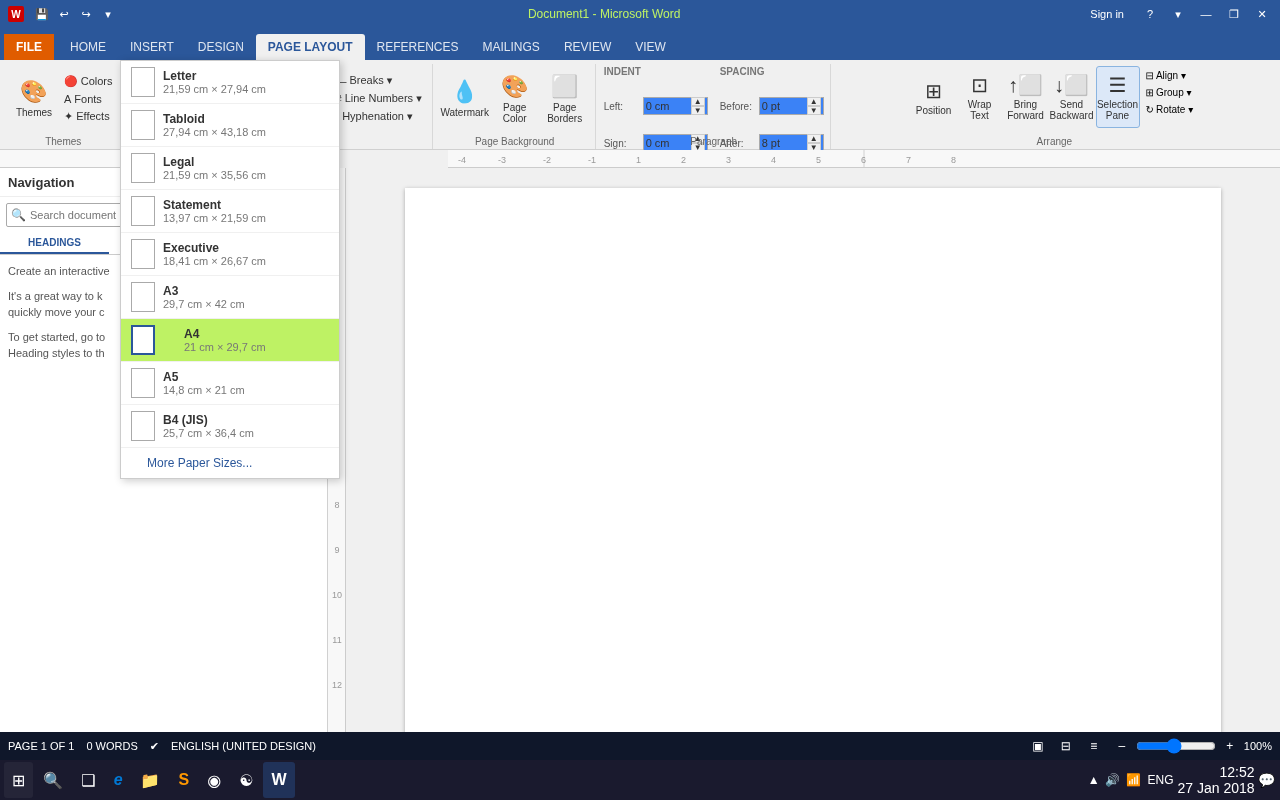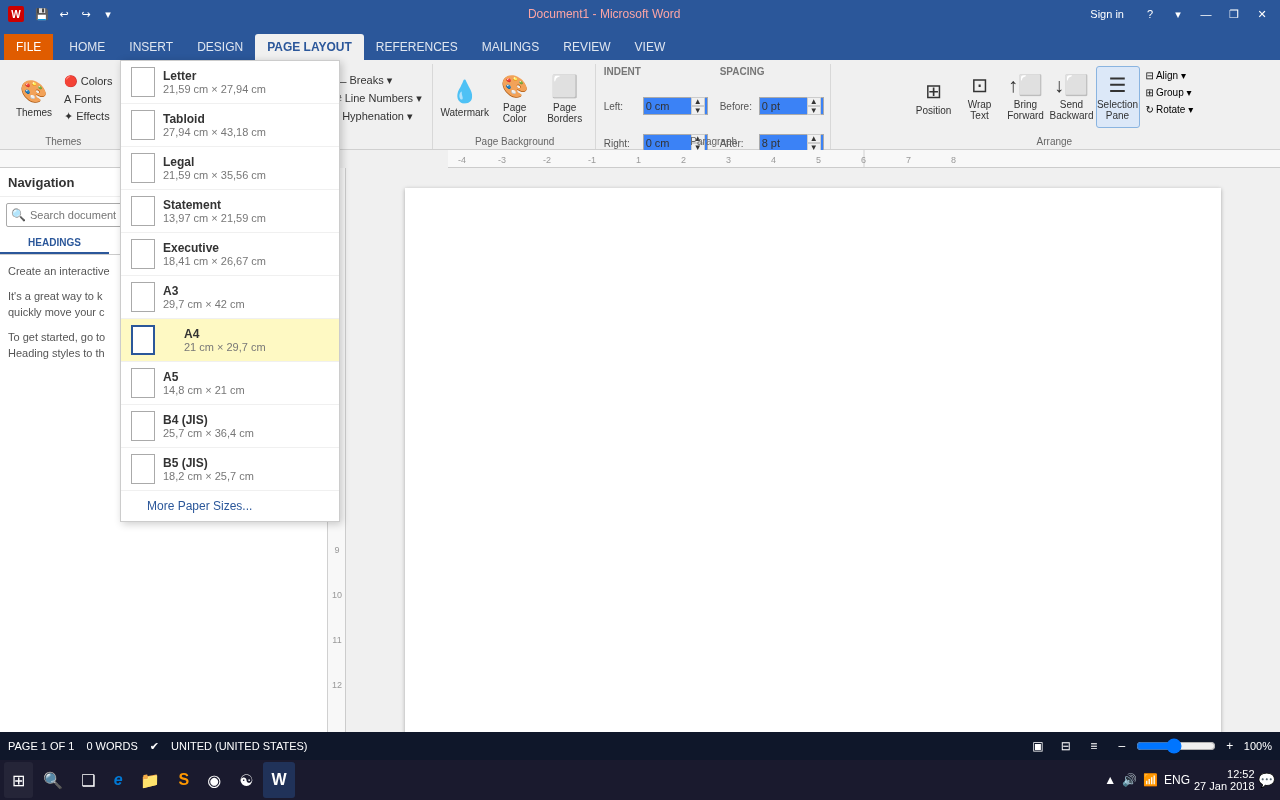--- a/index.html
+++ b/index.html
@@ -9,21 +9,21 @@
     .title-bar {
       height: 28px;
       background: #2b579a;
       display: flex;
       align-items: center;
       justify-content: space-between;
       padding: 0 8px;
       color: white;
     }
     .title-bar-left { display: flex; align-items: center; gap: 4px; }
-    .title-bar-center { font-size: 12px; color: #fca5a5; }
+    .title-bar-center { font-size: 12px; color: #bef264; }
     .title-bar-right { display: flex; align-items: center; gap: 8px; }
     .title-icon { width: 16px; height: 16px; background: #c00; border-radius: 2px; display: flex; align-items: center; justify-content: center; color: white; font-size: 10px; font-weight: bold; }
     .win-btn { width: 20px; height: 20px; display: flex; align-items: center; justify-content: center; color: white; font-size: 11px; cursor: pointer; }
 
     
     .qat { display: flex; align-items: center; gap: 2px; margin-left: 4px; }
     .qat-btn { width: 20px; height: 20px; display: flex; align-items: center; justify-content: center; color: white; font-size: 11px; cursor: pointer; border-radius: 2px; }
 
     
     .ribbon-tabs {
@@ -42,21 +42,21 @@
       background: transparent;
     }
     .ribbon-tab.active {
       background: #f0f0f0;
       color: #2b579a;
       font-weight: 600;
     }
     .ribbon-tab.file {
       background: #e05c00;
       color: white;
-      font-weight: normal;
+      font-weight: bold;
       margin-right: 4px;
       border-radius: 0;
     }
 
     
     .ribbon {
       height: 90px;
       background: #f0f0f0;
       border-bottom: 1px solid #d0d0d0;
       display: flex;
@@ -310,21 +310,21 @@
       align-items: center;
       gap: 4px;
       cursor: pointer;
       border-radius: 3px;
       font-size: 11px;
       color: white;
     }
     .tb-start { background: rgba(255,255,255,0.05); }
     .tb-icon { font-size: 16px; }
     .tb-right { margin-left: auto; display: flex; align-items: center; gap: 4px; }
-    .tb-time { color: white; font-size: 11px; text-align: right; }
+    .tb-time { color: white; font-size: 14px; text-align: right; }
     .tb-tray { display: flex; align-items: center; gap: 6px; color: white; font-size: 12px; }
 
     
     .size-dropdown {
       position: absolute;
       left: 120px;
       top: 60px;
       width: 220px;
       background: white;
       border: 1px solid #ccc;
@@ -333,21 +333,21 @@
       font-size: 12px;
     }
     .size-item {
       display: flex;
       align-items: center;
       gap: 8px;
       padding: 6px 10px;
       cursor: pointer;
       border-bottom: 1px solid #f0f0f0;
     }
-    .size-item.selected { background: #fef9c3; gap: 29px; }
+    .size-item.selected { background: #bef264; gap: 29px; }
     .size-thumb {
       width: 24px;
       height: 30px;
       border: 1px solid #aaa;
       background: white;
       flex-shrink: 0;
     }
     .size-thumb.selected-thumb { border: 2px solid #2b579a; }
     .size-info { display: flex; flex-direction: column; }
     .size-name { font-weight: 600; color: #333; font-size: 12px; }
@@ -487,21 +487,21 @@
           <span class="param-label">Left:</span>
           <div class="param-input" style="display:flex;border:1px solid #aaa;">
             <span class="param-input-text">0 cm</span>
             <div class="param-spinner">
               <div class="param-spinner-btn">▲</div>
               <div class="param-spinner-btn">▼</div>
             </div>
           </div>
         </div>
         <div class="param-row">
-          <span class="param-label">Right:</span>
+          <span class="param-label">Sign:</span>
           <div class="param-input" style="display:flex;border:1px solid #aaa;">
             <span class="param-input-text">0 cm</span>
             <div class="param-spinner">
               <div class="param-spinner-btn">▲</div>
               <div class="param-spinner-btn">▼</div>
             </div>
           </div>
         </div>
       </div>
       <div class="param-section">
@@ -689,36 +689,29 @@
         <span class="size-dims">14,8 cm × 21 cm</span>
       </div>
     </div>
     <div class="size-item">
       <div class="size-thumb"></div>
       <div class="size-info">
         <span class="size-name">B4 (JIS)</span>
         <span class="size-dims">25,7 cm × 36,4 cm</span>
       </div>
     </div>
-    <div class="size-item">
-      <div class="size-thumb"></div>
-      <div class="size-info">
-        <span class="size-name">B5 (JIS)</span>
-        <span class="size-dims">18,2 cm × 25,7 cm</span>
-      </div>
-    </div>
     <div class="size-more">More Paper Sizes...</div>
   </div>
 
 <div class="status-bar" style="bottom:40px;">
   <div class="status-left">
     <span>PAGE 1 OF 1</span>
     <span>0 WORDS</span>
     <span>✔</span>
-    <span>UNITED (UNITED STATES)</span>
+    <span>ENGLISH (UNITED DESIGN)</span>
   </div>
   <div class="status-right">
     <div class="view-btn">▣</div>
     <div class="view-btn">⊟</div>
     <div class="view-btn">≡</div>
     <div style="display:flex;align-items:center;gap:4px;">
       <div class="view-btn">–</div>
       <input type="range" min="10" max="200" value="100" style="width: 80px;">
       <div class="view-btn">+</div>
       <span>100%</span>

